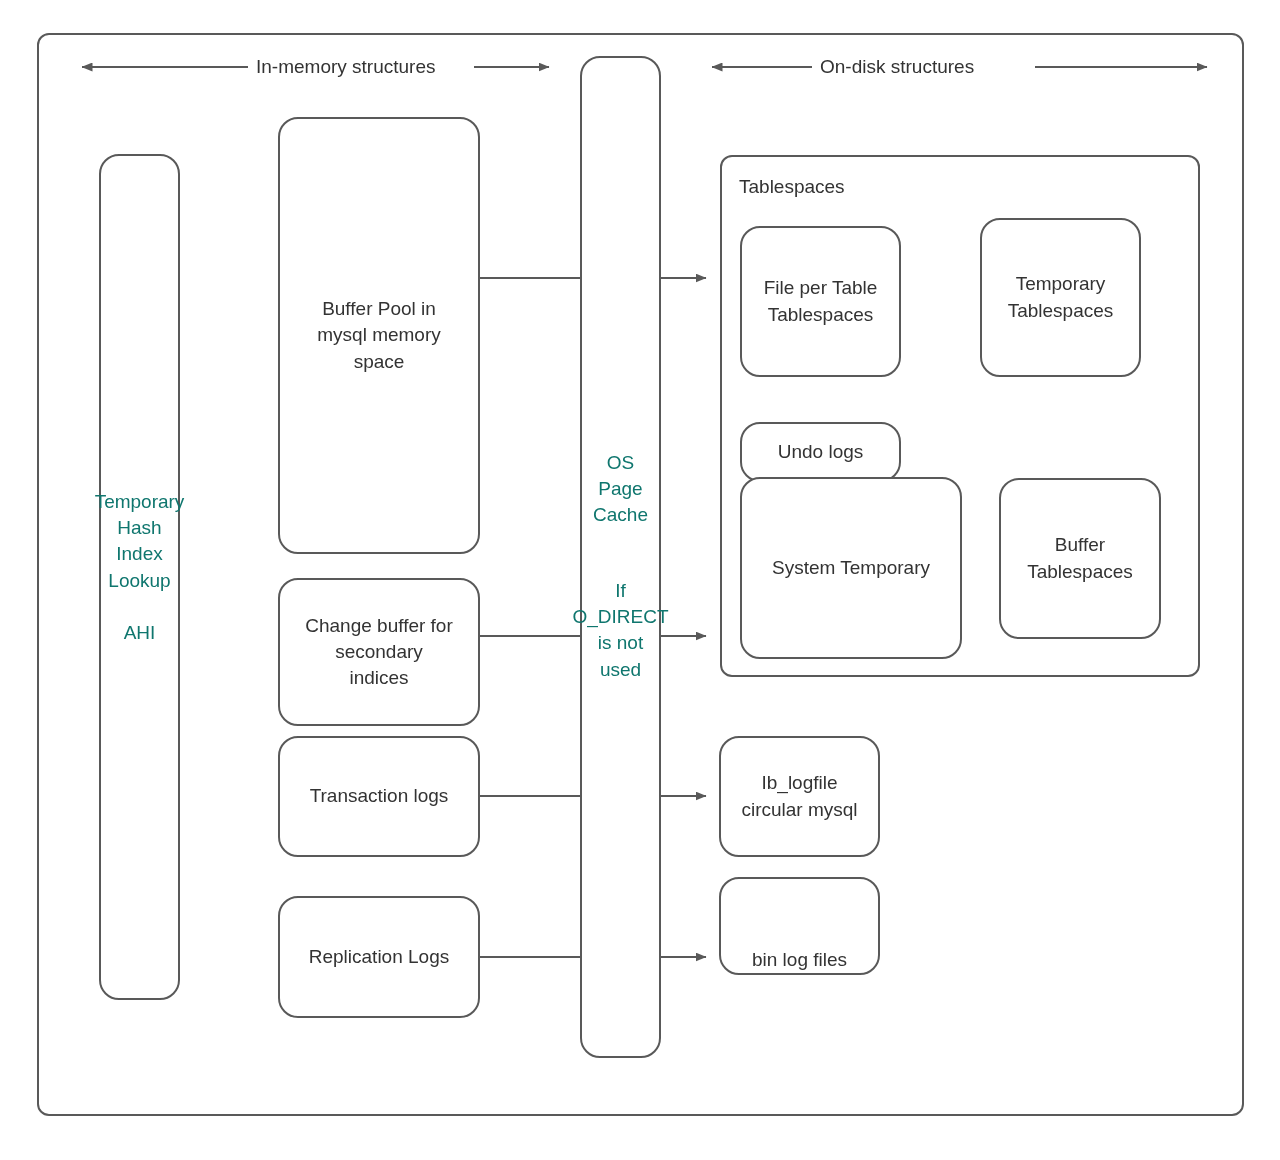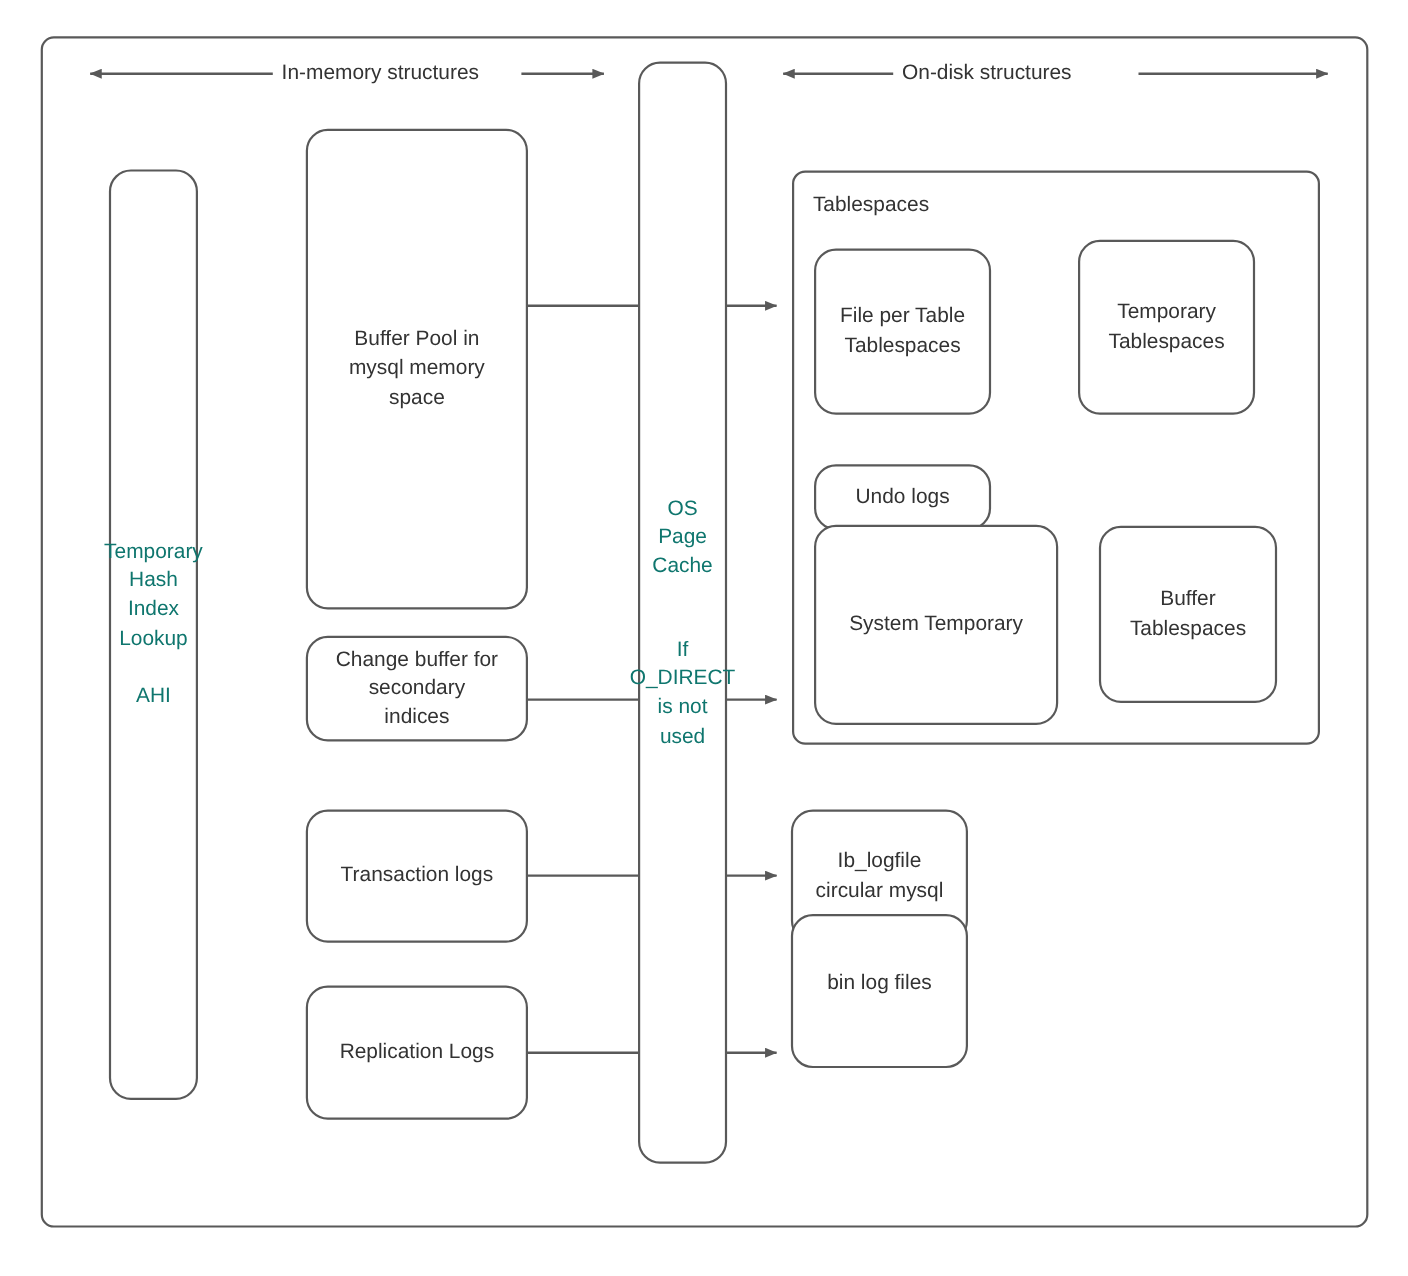--- a/index.html
+++ b/index.html
@@ -111,21 +111,21 @@
 Hash
 Index
 Lookup
 
 AHI</div>
 
   <div class="box" style="left:278px; top:117px; width:202px; height:437px;">Buffer Pool in
 mysql memory
 space</div>
 
-  <div class="box" style="left:278px; top:578px; width:202px; height:96px;">Change buffer for
+  <div class="box" style="left:278px; top:578px; width:202px; height:148px;">Change buffer for
 secondary
 indices</div>
 
   <div class="box" style="left:278px; top:736px; width:202px; height:121px;">Transaction logs</div>
 
   <div class="box" style="left:278px; top:896px; width:202px; height:122px;">Replication Logs</div>
 
   <div class="box" style="left:580px; top:56px; width:81px; height:1002px;"></div>
   <div class="overflow-text" style="left:575px; top:450px; width:91px;">OS
 Page
@@ -147,15 +147,15 @@
   <div class="box" style="left:740px; top:398px; width:161px; height:60px;margin-top:24px;">Undo logs</div>
 
   <div class="box" style="left:740px; top:477px; width:222px; height:182px;">System Temporary</div>
 
   <div class="box" style="left:999px; top:478px; width:162px; height:161px;">Buffer
 Tablespaces</div>
 
   <div class="box" style="left:719px; top:736px; width:161px; height:121px;">Ib_logfile
 circular mysql</div>
 
-  <div class="box" style="left:719px; top:831px; width:161px; height:140px; align-items:flex-start; padding-top:48px;">bin log files</div>
+  <div class="box" style="left:719px; top:877px; width:161px; height:98px; align-items:flex-start; padding-top:68px;">bin log files</div>
 
 </div>
 
 </body></html>

